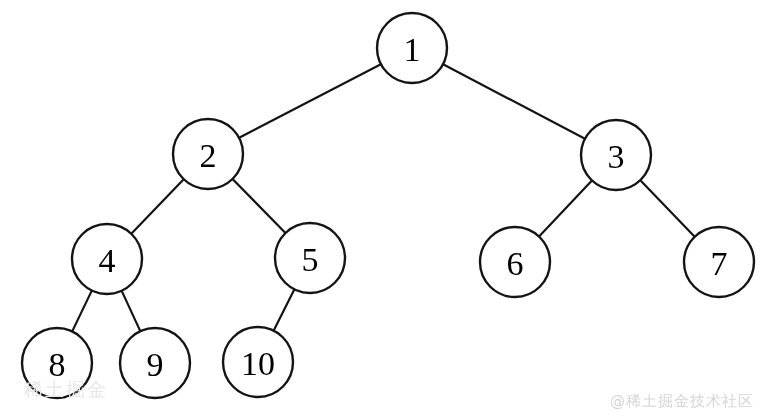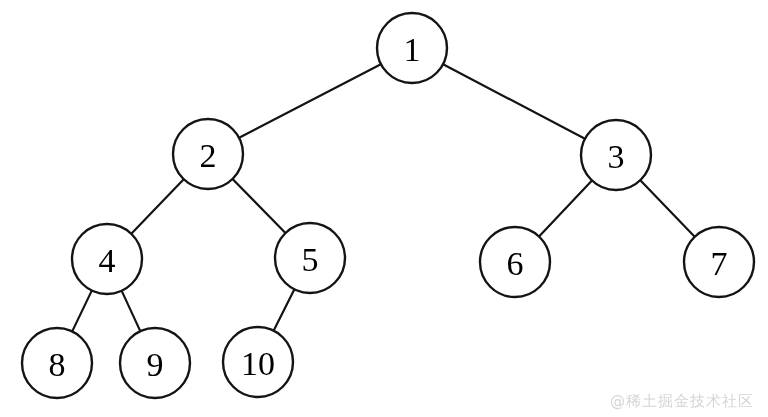--- a/index.html
+++ b/index.html
@@ -121,16 +121,17 @@
           <circle class="node-circle" cx="155" cy="363" r="35" fill="#ffffff" stroke="#141414"></circle>
           <text class="node-label" x="155" y="364" fill="#000000">9</text>
         </g>
         <g>
           <circle class="node-circle" cx="258" cy="362" r="35" fill="#ffffff" stroke="#141414"></circle>
           <text class="node-label" x="258" y="363" fill="#000000" font-size="32">10</text>
         </g>
       </g>
   </svg>
 
+  <div class="watermark" id="watermark-left">稀土掘金</div>
 
   <div class="watermark" id="watermark-right">@稀土掘金技术社区</div>
 
 </div>
 
 </body></html>

